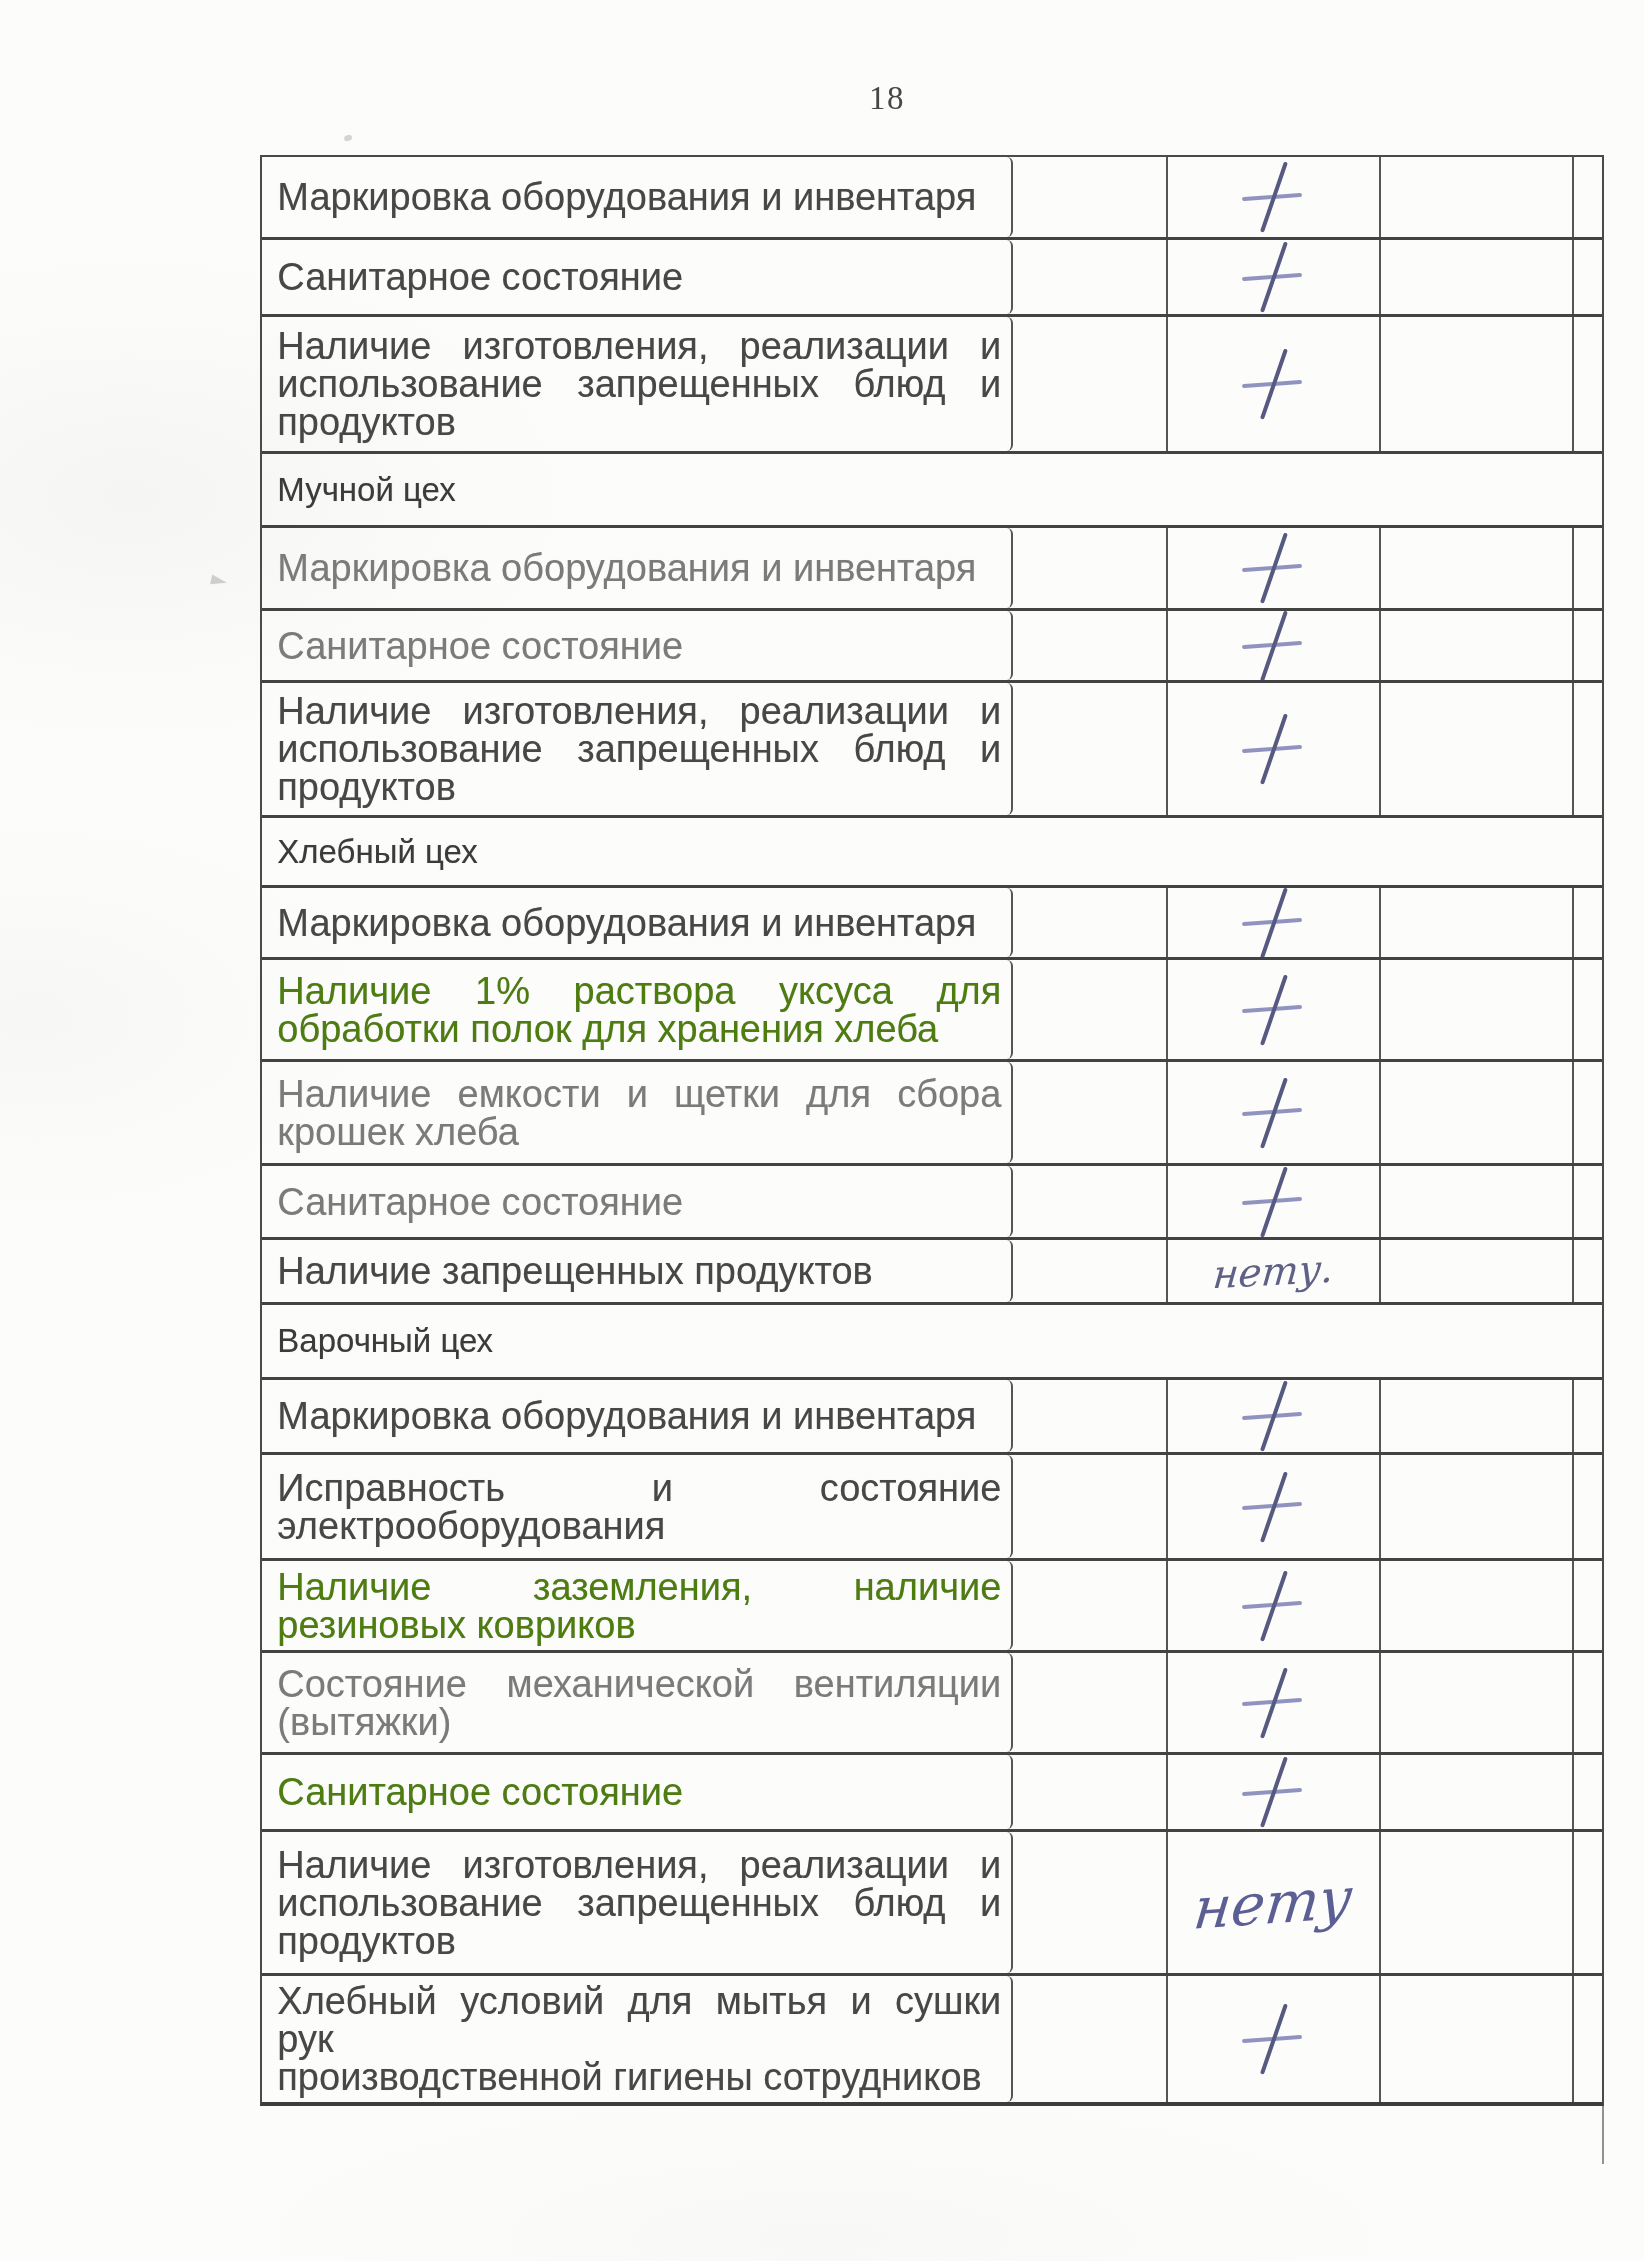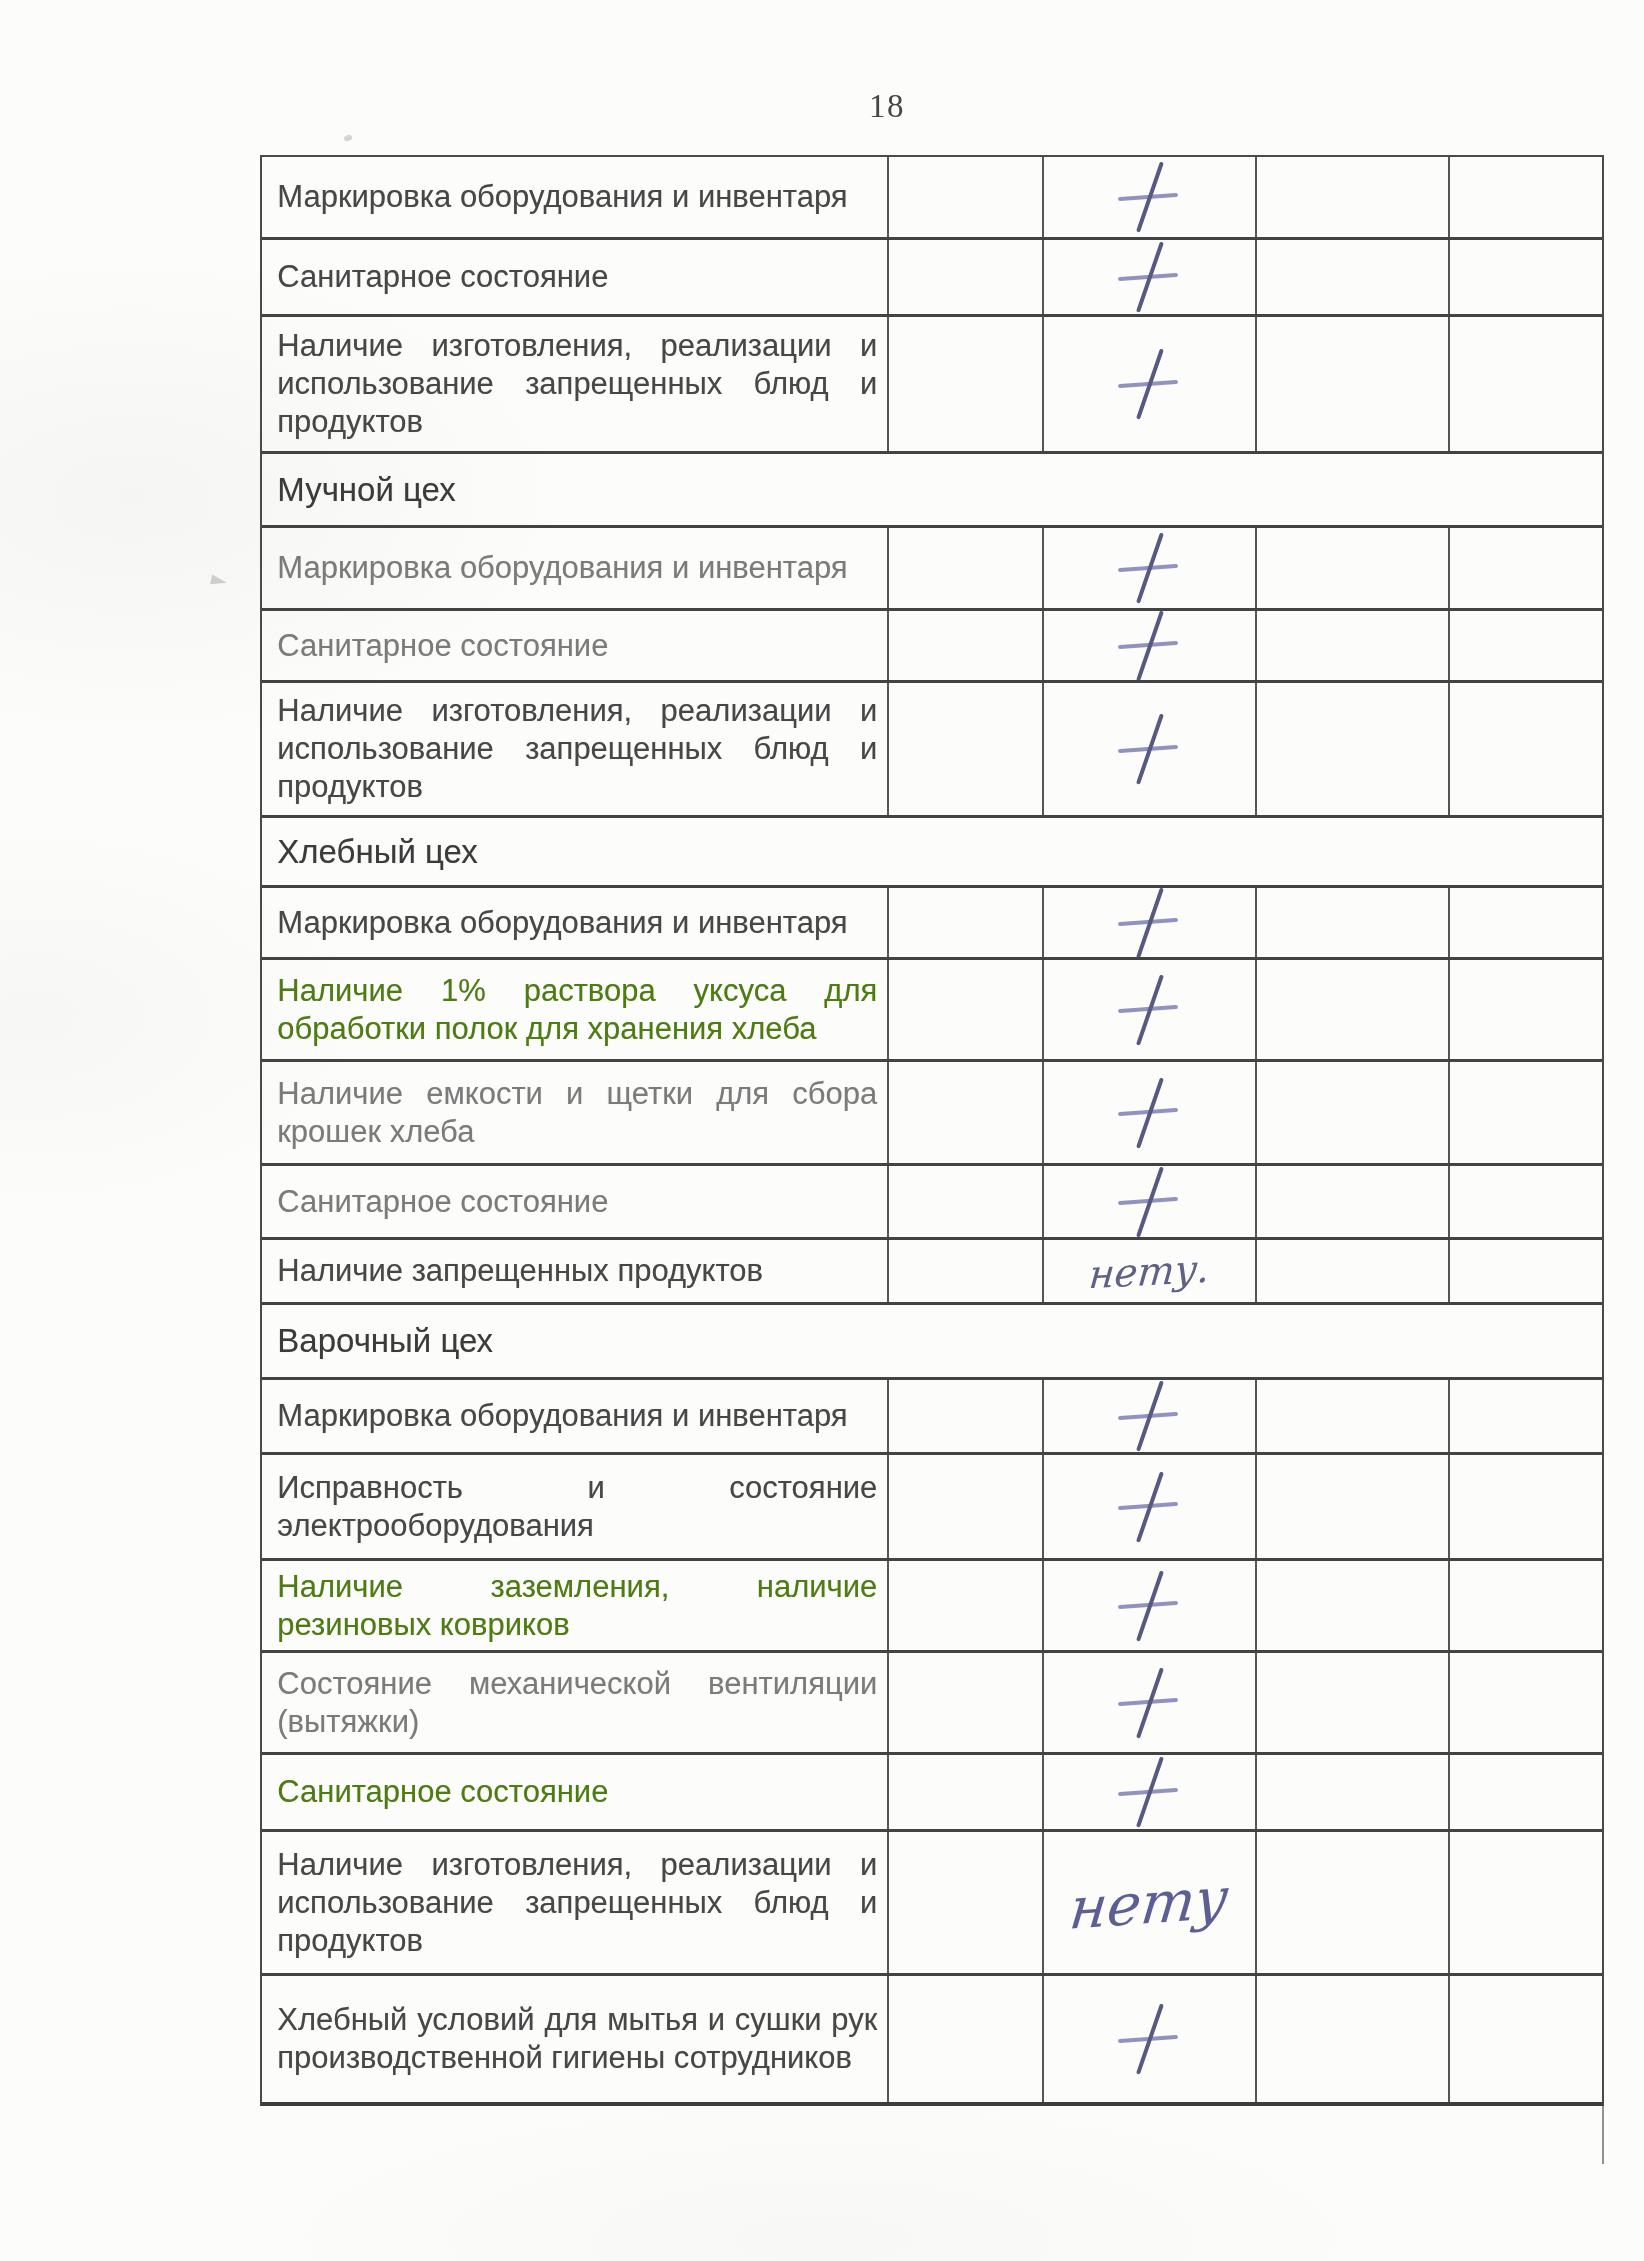--- a/index.html
+++ b/index.html
@@ -9,44 +9,45 @@
     font-family:"Liberation Sans", sans-serif;
   }
   .paper-shade{
     position:absolute;inset:0;pointer-events:none;
     background:
       radial-gradient(ellipse 627px 348px at 8% 22%, rgba(120,120,115,0.05), transparent 70%),
       radial-gradient(ellipse 487px 278px at 2% 45%, rgba(120,120,115,0.04), transparent 70%),
       radial-gradient(ellipse 835px 209px at 50% 99%, rgba(120,120,115,0.03), transparent 70%);
   }
   .page-number{
-    position:absolute;top:88px;left:869px;
+    position:absolute;top:80px;left:869px;
     font-family:"Liberation Serif", serif;
     font-size:33px;color:#474747;letter-spacing:1.4px;
   }
   
   .insp-table{
     position:absolute;left:260px;top:155px;width:1344px;
     border:2.1px solid #4a4a4a;border-top-width:2.8px;border-bottom:4.2px solid #3d3d3d;
     box-sizing:border-box;background:transparent;
   }
   .row{
     display:flex;box-sizing:border-box;border-top:3.5px solid #434343;
     position:relative;
   }
   .row:first-child{border-top:none;}
   .cell{
     box-sizing:border-box;display:flex;flex-direction:column;justify-content:center;
     overflow:visible;
   }
   .tcell{
-    width:627px;border-right:2.1px solid #555;
+    width:751px;border-right:2.1px solid #555;
     padding:5.6px 9.7px 5.6px 15.3px;
-    font-size:31px;line-height:38px;color:#474747;
+    font-size:38px;line-height:38px;color:#474747;
     text-shadow:0 0 0.7px rgba(80,80,80,0.4);
+    border-radius:6px;
   }
   .c2{width:155px;border-right:2.1px solid #555;}
   .c3{width:213px;border-right:2.1px solid #555;align-items:center;}
   .c4{width:193px;border-right:2.1px solid #555;}
   .c5{flex:1;}
   .row.sec .scell{
     width:100%;padding:7px 9.7px 7px 15.3px;
     font-size:33px;font-weight:normal;color:#3b3b3b;
     justify-content:center;
     text-shadow:0 0 0.7px rgba(60,60,60,0.4);

